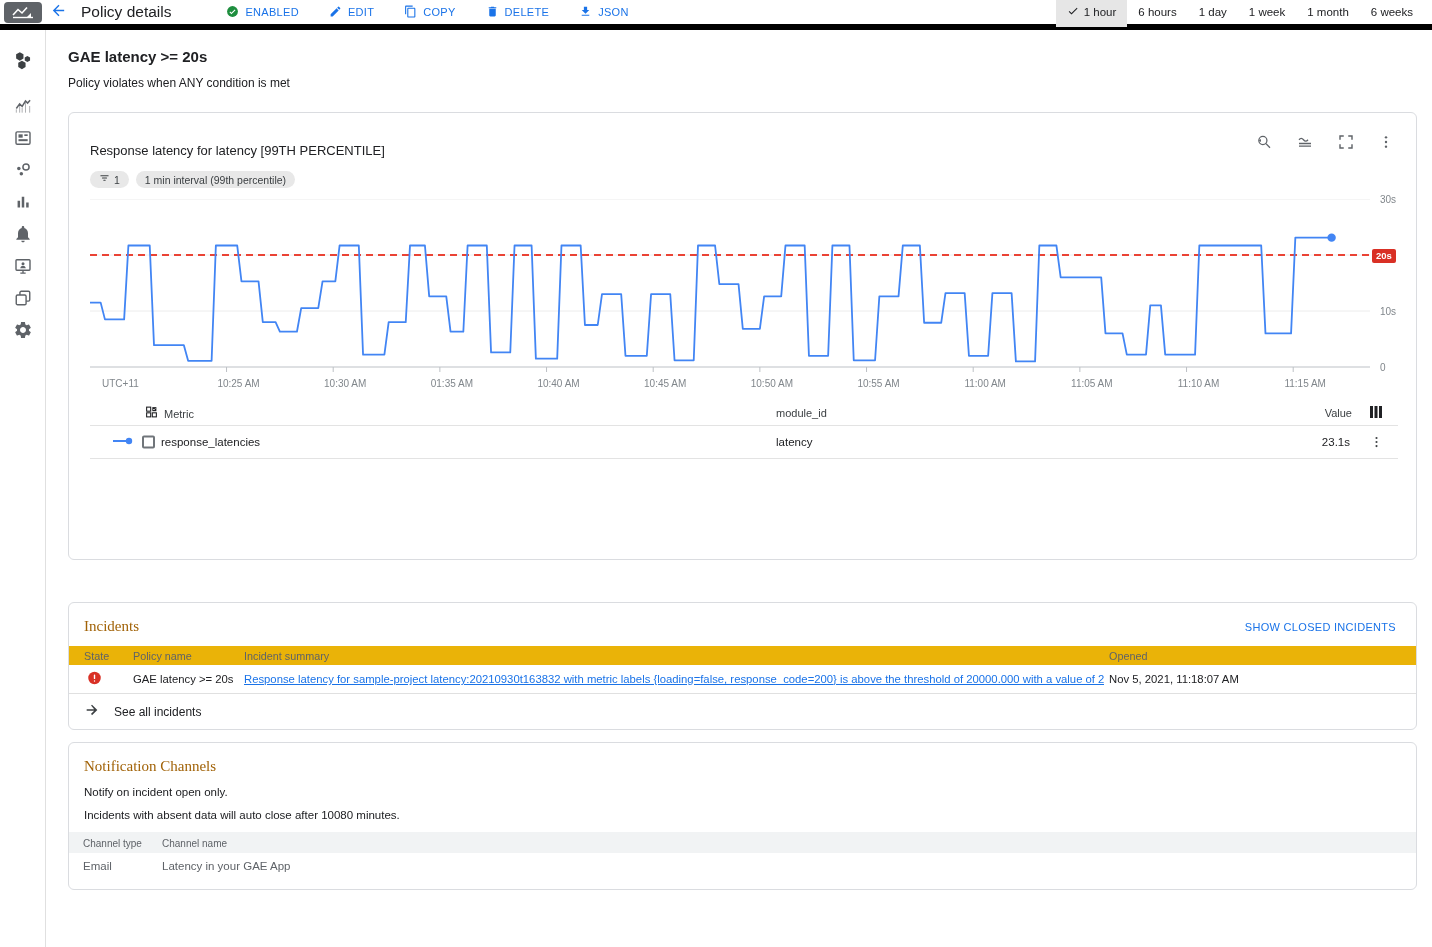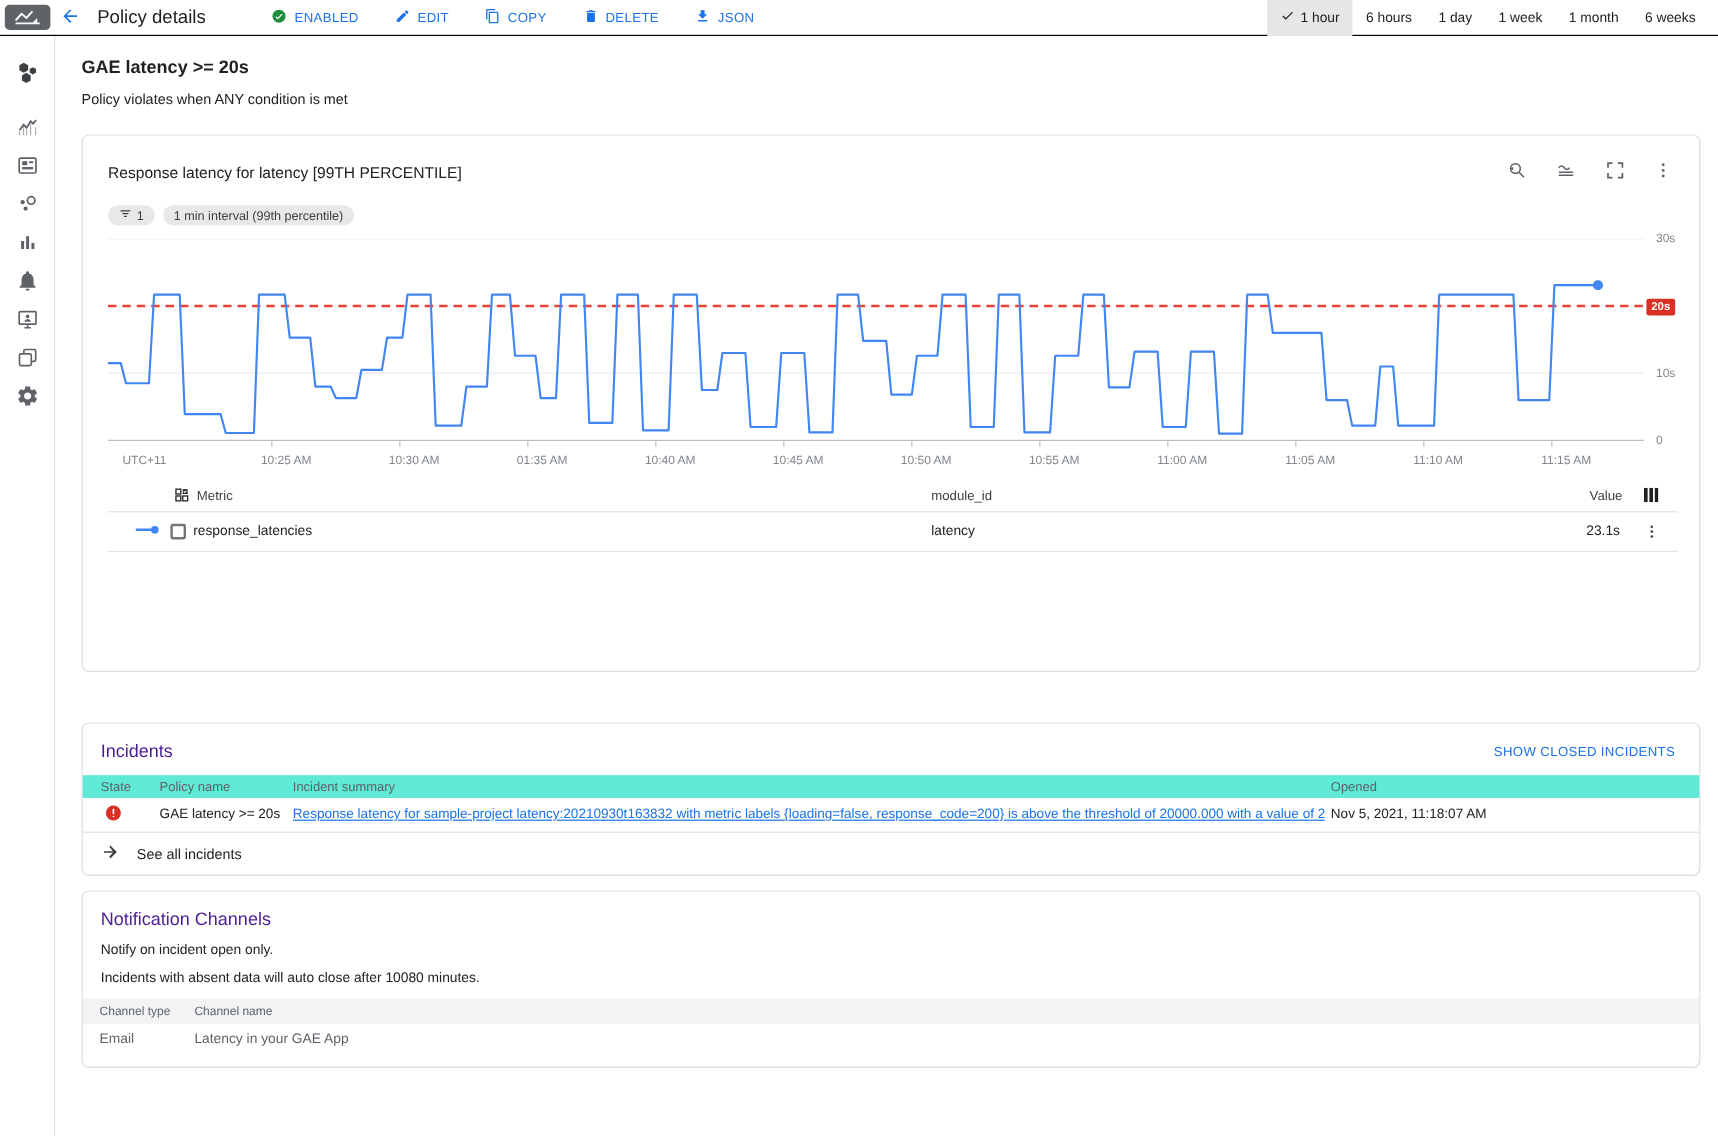--- a/index.html
+++ b/index.html
@@ -1,20 +1,20 @@
 <!DOCTYPE html>
 <html><head>
 <meta charset="utf-8">
 <style>
   * { box-sizing: border-box; margin: 0; padding: 0; }
   html,body { width:1432px; height:947px; background:#fff;
     font-family:"Liberation Sans","DejaVu Sans",sans-serif; color:#202124; }
 
   
-  .topbar { height:30px; display:flex; align-items:center; border-bottom:1px solid #000000; background:#fff; }
+  .topbar { height:30px; display:flex; align-items:center; border-bottom:6px solid #000000; background:#fff; }
   .logo-cell { width:46px; display:flex; justify-content:center; align-items:center; }
   .logo { width:38px; height:21px; background:#5f6368; border-radius:4px; display:flex; align-items:center; justify-content:center; }
   .iconbtn { background:none; border:none; cursor:pointer; display:flex; align-items:center; padding:4px; }
   .tb-title { font-size:15.5px; color:#202124; margin-left:10px; }
   .tb-actions { display:flex; align-items:center; gap:30px; margin-left:55px; }
   .tb-btn { display:flex; align-items:center; gap:6px; font-size:11px; font-weight:400; letter-spacing:.3px;
     color:#1a73e8; background:none; border:none; cursor:pointer; }
   .spacer { flex:1; }
   .time-ranges { display:flex; align-items:center; margin-right:8px; }
   .tr-item { font-size:11.5px; font-weight:500; color:#202124; padding:8px 11px; cursor:pointer; display:flex; align-items:center; gap:5px; }
@@ -28,21 +28,21 @@
   .main { flex:1; padding:18px 15px 0 22px; }
 
   h1.policy-title { font-size:15px; font-weight:700; }
   h2.cond-head { font-size:13.5px; font-weight:700; margin-top:31px; }
   .cond-sub { font-size:12px; margin-top:11px; }
 
   .card { border:1px solid #dadce0; border-radius:6px; background:#fff; }
 
   
   .chart-card { margin-top:22px; height:448px; padding:16px 18px 0 21px; position:relative; }
-  .chart-head { display:flex; align-items:center; }
+  .chart-head { display:flex; align-items:flex-end; }
   .chart-title { font-size:13px; color:#202124; }
   .chart-tools { margin-left:auto; display:flex; align-items:center; gap:15px; }
   .chips { display:flex; gap:7px; margin-top:13px; }
   .chip { background:#e8e8e8; border-radius:9px; height:17px; display:flex; align-items:center; gap:4px;
     padding:0 9px; font-size:10.5px; color:#3c4043; cursor:pointer; }
 
   .chart-wrap { width:1280px; position:relative; margin-top:11px; }
   .x-labels { position:relative; height:14px; margin-top:1px;margin-left:12px; }
   .xt { position:absolute; top:0; font-size:10px; color:#80868b; white-space:nowrap; }
   .xt.c { transform:translateX(-50%); }
@@ -56,24 +56,24 @@
   .lrow { position:relative; }
   .lrow .cell { position:absolute; top:50%; transform:translateY(-50%); white-space:nowrap; }
   .lhead { height:25px; border-bottom:1px solid #e3e3e3; font-size:11px; color:#3c4043; }
   .ldata { height:33px; border-bottom:1px solid #e3e3e3; font-size:11.5px; color:#202124; }
   .hcell { display:flex; align-items:center; gap:6px; }
   .cbox { width:13px; height:13px; border:2px solid #70757a; border-radius:2px; display:inline-block; cursor:pointer; }
 
   
   .incidents-card { margin-top:42px; }
   .inc-head { display:flex; align-items:center; padding:15px 20px 11px 15px; }
-  .sec-title { font-size:15px; font-weight:500; color:#4c1d95; }
+  .sec-title { font-size:15px; font-weight:500; color:#a16207;font-family:Liberation Serif, serif; }
   .show-closed { margin-left:auto; font-size:11px; font-weight:400; letter-spacing:.3px; color:#1a73e8;
     background:none; border:none; cursor:pointer; }
-  .thead-row { background:#5eead4; height:19px; position:relative; font-size:10.8px; color:#5f6368; }
+  .thead-row { background:#eab308; height:19px; position:relative; font-size:10.8px; color:#5f6368; }
   .thead-row .cell, .trow .cell { position:absolute; top:50%; transform:translateY(-50%); white-space:nowrap; }
   .trow { height:29px; position:relative; border-bottom:1px solid #e0e0e0; font-size:11.3px; }
   .inc-link { color:#1a73e8; text-decoration:underline; max-width:860px; overflow:hidden; display:inline-block; }
   .see-all { display:flex; align-items:center; gap:14px; height:35px; padding-left:15px; font-size:12px; font-weight:500; cursor:pointer; }
 
   
   .channels-card { margin-top:12px; padding-bottom:11px; }
   .ch-pad { padding:15px 15px 0; }
   .ch-note { font-size:11.5px; margin-top:11px; }
   .ch-thead { background:#f1f3f4; height:21px; position:relative; font-size:10px; color:#5f6368; margin-top:11px; }

